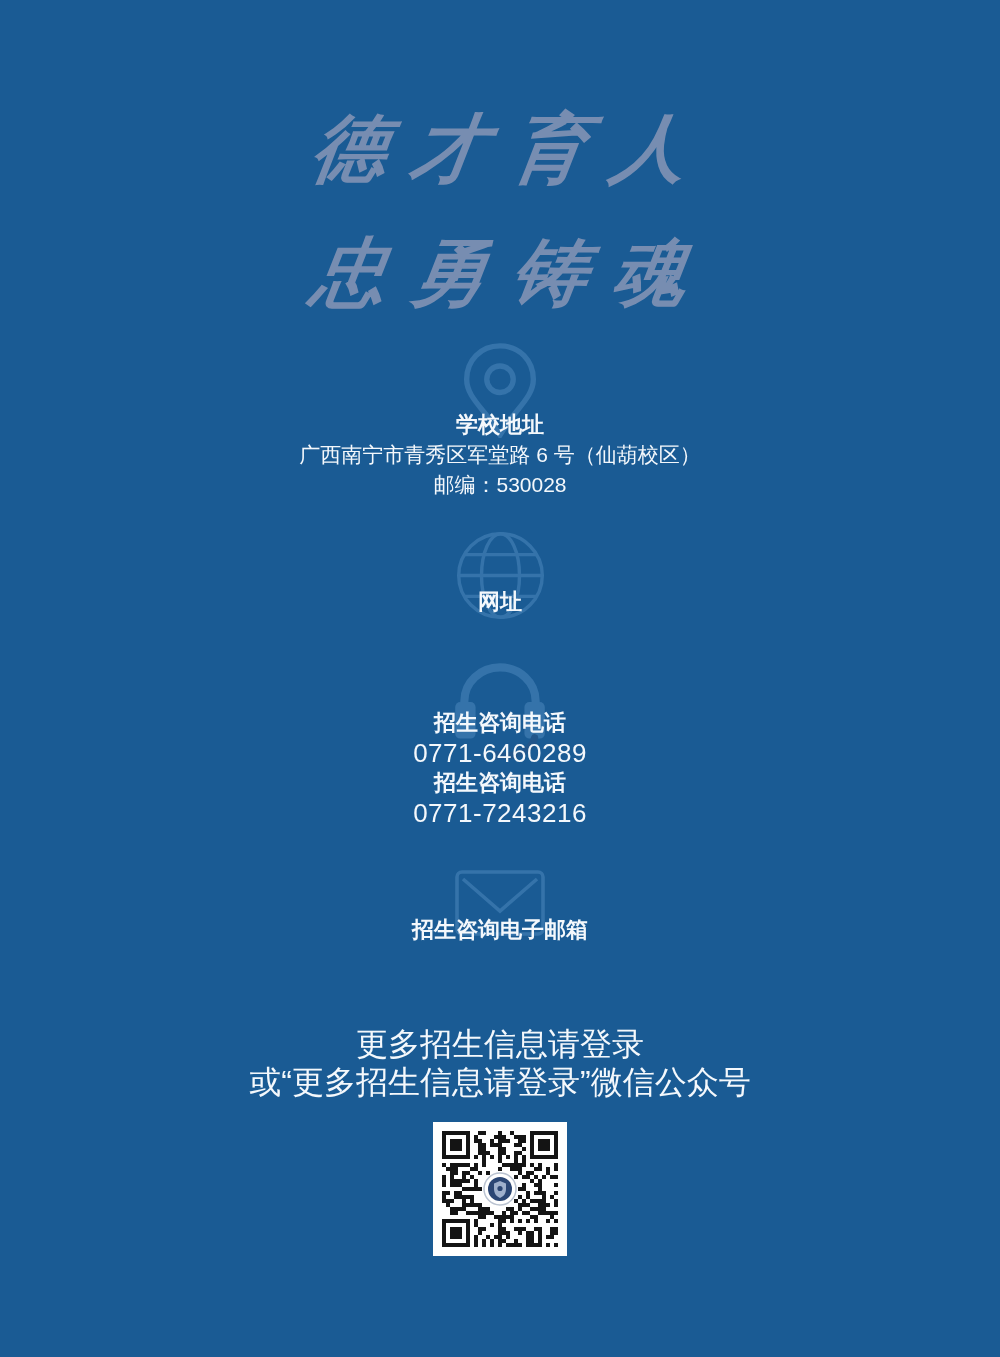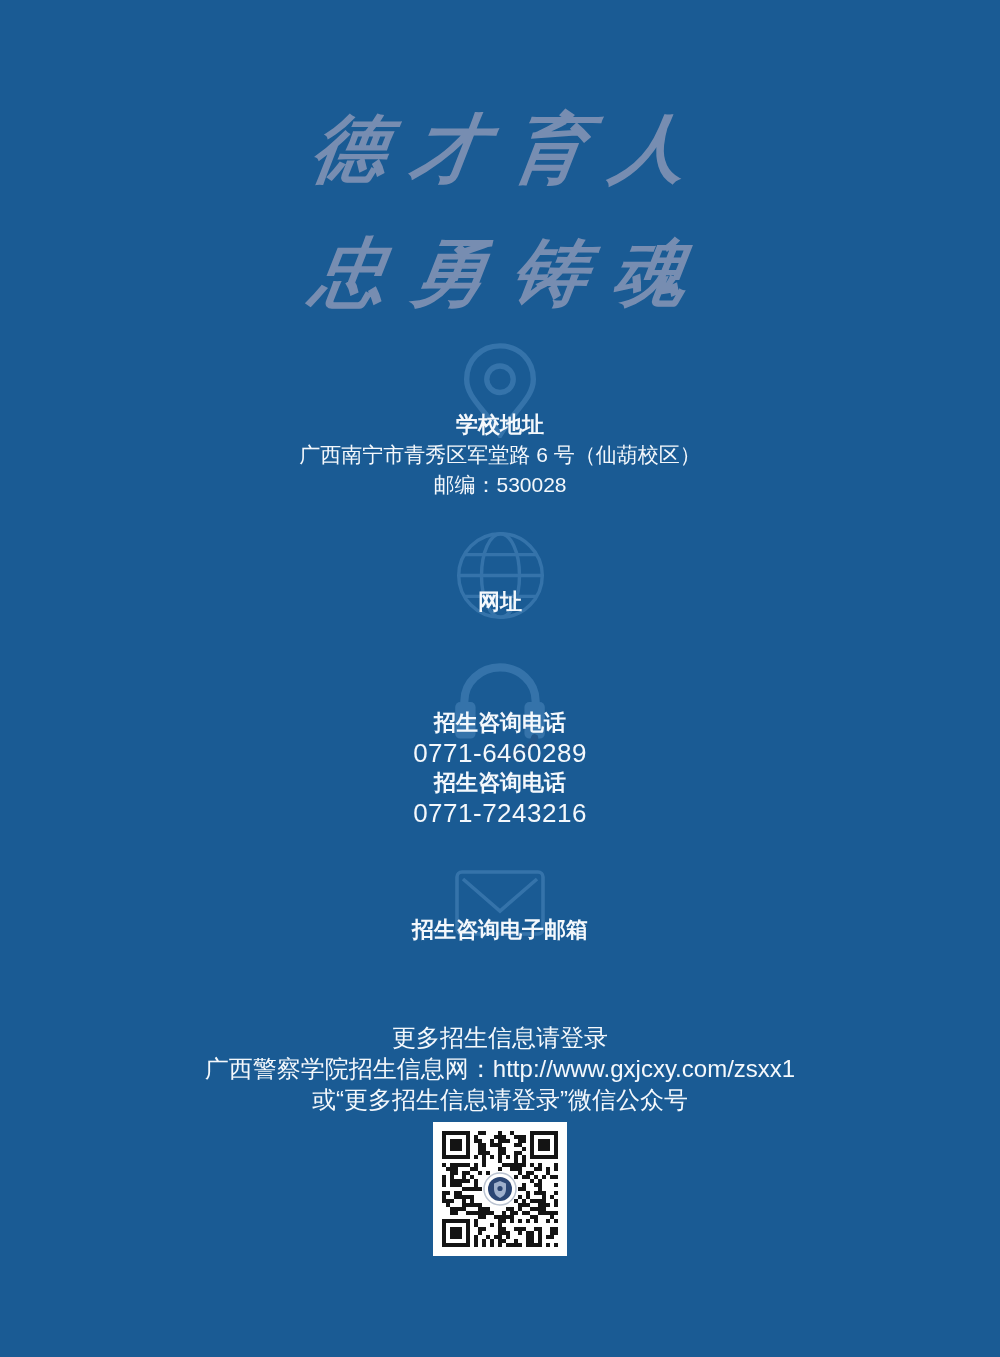--- a/index.html
+++ b/index.html
@@ -78,22 +78,22 @@
   .section-email   { top: 869px; }
   .section-email .icon-wrap { margin-bottom: -22px; }
 
   
   .footer {
     position: absolute;
     top: 1022px;
     left: 0; right: 0;
   }
   .footer p {
-    margin: 0;
-    font-size: 24px;
+    margin: 7px;
+    font-size: 32px;
     line-height: 31px;
   }
 
   
   .qr-box {
     position: absolute;
     top: 1122px;
     left: 433px;
     width: 134px;
     height: 134px;
@@ -166,21 +166,20 @@
         <polyline points="9,10 46,42 83,10"></polyline>
       </svg>
     </div>
     <div class="section-text">
       <p class="sec-title">招生咨询电子邮箱</p>
     </div>
   </div>
 
   <div class="footer">
     <p>更多招生信息请登录</p>
-    <p>广西警察学院招生信息网：http://www.gxjcxy.com/zsxx1</p>
     <p>或“更多招生信息请登录”微信公众号</p>
   </div>
 
   <div class="qr-box" id="qr-box">
       <svg width="134" height="134" viewBox="0 0 134 134">
         <rect x="0" y="0" width="134" height="134" fill="#FFFFFF"></rect>
         <rect x="45" y="9" width="4" height="4" fill="#141414"></rect>
         <rect x="49" y="9" width="4" height="4" fill="#141414"></rect>
         <rect x="65" y="9" width="4" height="4" fill="#141414"></rect>
         <rect x="77" y="9" width="4" height="4" fill="#141414"></rect>

